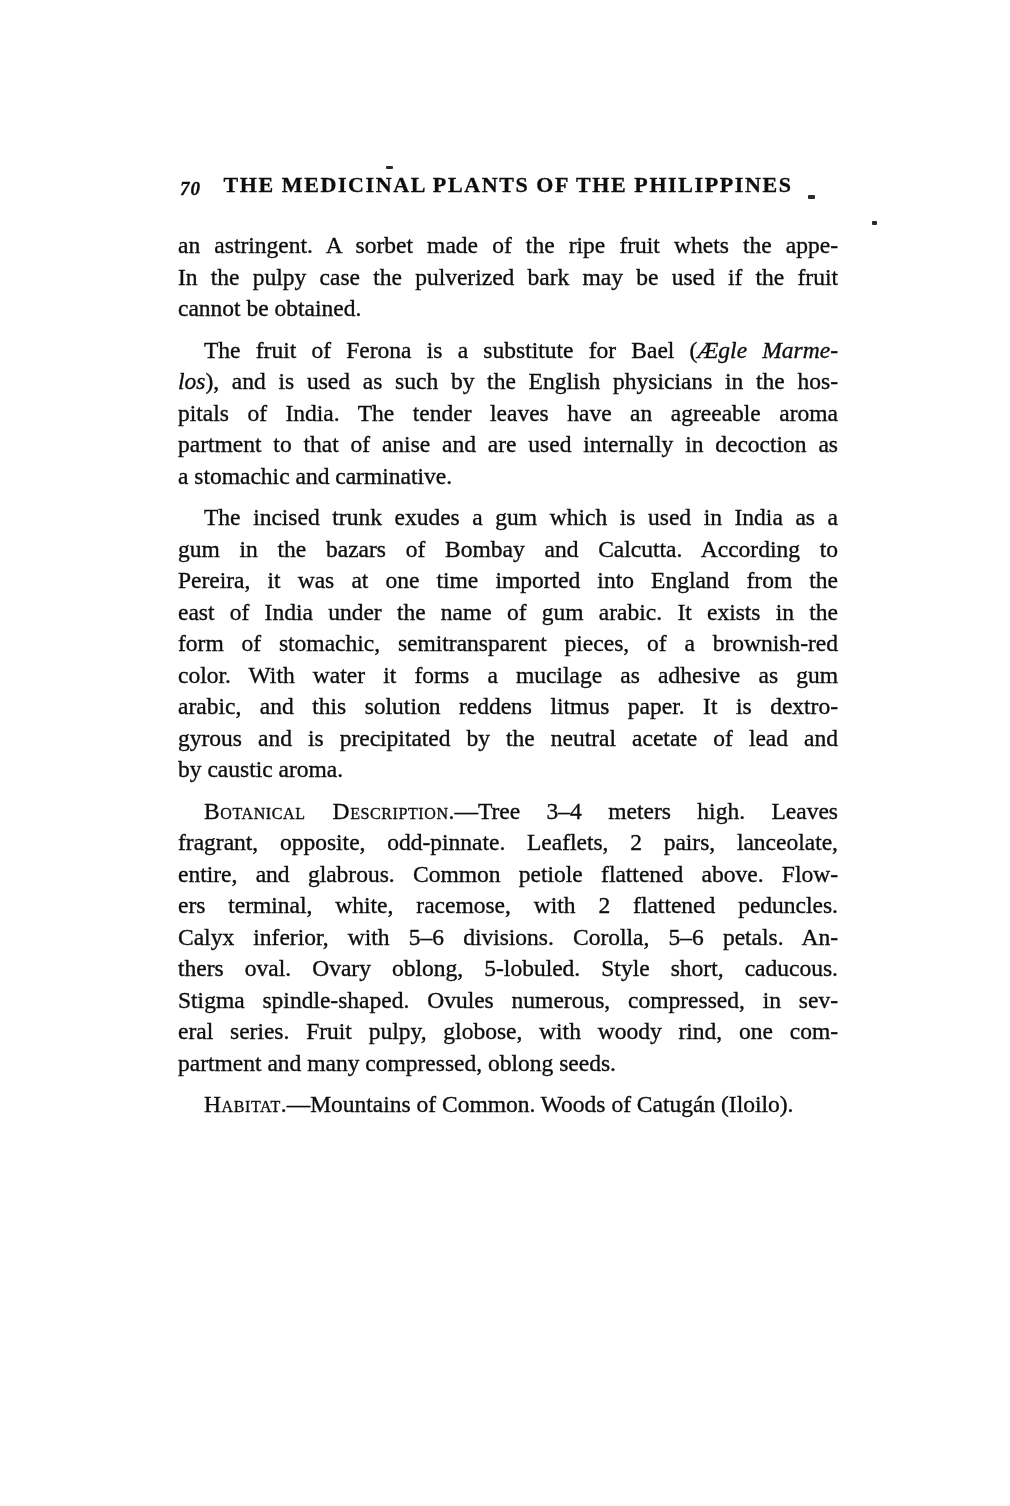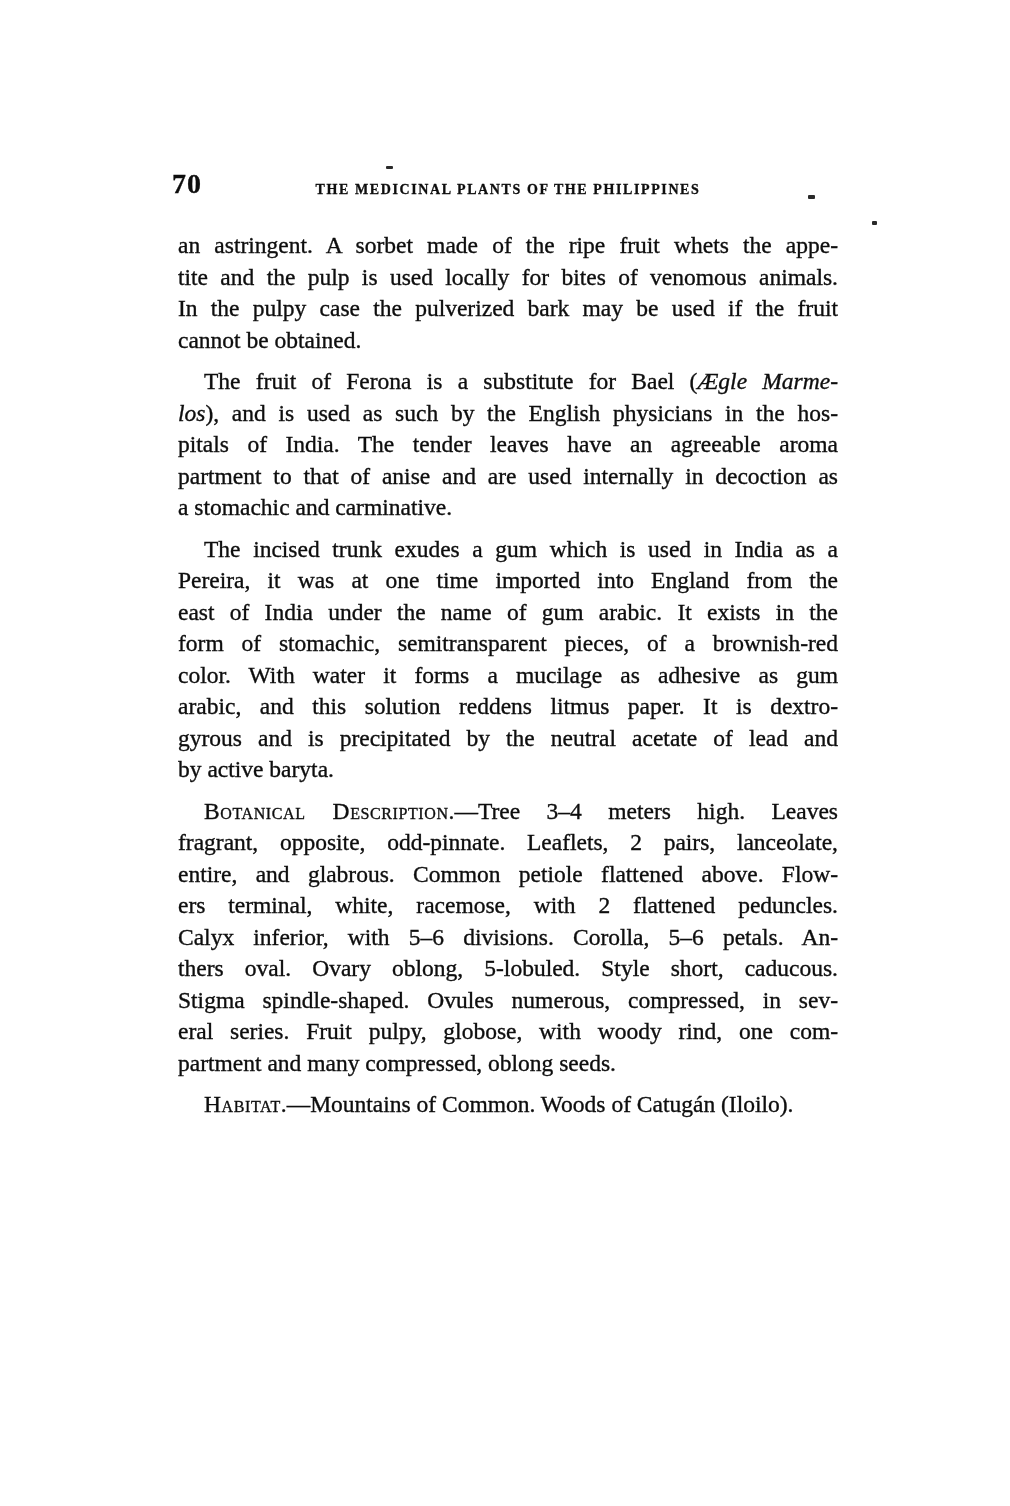--- a/index.html
+++ b/index.html
@@ -19,34 +19,35 @@
   
   .header {
     position: absolute;
     top: 166px;
     left: 168px;
     width: 680px;
     height: 34px;
   }
   .page-number {
     position: absolute;
-    left: 4px;
+    left: 12px;
     bottom: 0;
-    font-size: 28px;
+    font-size: 19px;
     font-weight: 700;
     letter-spacing: 1px;
+    font-style: italic;
     -webkit-text-stroke: 0.3px #0e0e0e;
   }
   .running-title {
     position: absolute;
     left: 0;
     right: 0;
     bottom: 2px;
     text-align: center;
-    font-size: 14px;
+    font-size: 22px;
     font-weight: 700;
     letter-spacing: 1.6px;
     white-space: nowrap;
     -webkit-text-stroke: 0.3px #0e0e0e;
   }
   
   .body-text {
     position: absolute;
     top: 220px;
     left: 168px;
@@ -84,40 +85,40 @@
 <div class="page">
 
   <div class="header">
     <span class="page-number">70</span>
     <span class="running-title">THE MEDICINAL PLANTS OF THE PHILIPPINES</span>
   </div>
 
   <div class="body-text" id="page-body">
       <div class="para">
         <div class="line j"><span>an astringent.  A sorbet made of the ripe fruit whets the appe-</span></div>
-        <div class="line j"><span>tite and the pulp is used locally for bites of venomous animals.</span></div>
         <div class="line j"><span>In the pulpy case the pulverized bark may be used if the fruit</span></div>
         <div class="line"><span>cannot be obtained.</span></div>
       </div>
       <div class="para">
         <div class="line j ind"><span>The fruit of Ferona is a substitute for Bael (</span><span class="it">Ægle Marme-</span></div>
         <div class="line j"><span class="it">los</span><span>), and is used as such by the English physicians in the hos-</span></div>
         <div class="line j"><span>pitals of India.  The tender leaves have an agreeable aroma</span></div>
         <div class="line j"><span>partment to that of anise and are used internally in decoction as</span></div>
         <div class="line"><span>a stomachic and carminative.</span></div>
       </div>
       <div class="para">
         <div class="line j ind"><span>The incised trunk exudes a gum which is used in India as a</span></div>
+        <div class="line j"><span>gum in the bazars of Bombay and Calcutta.  According to</span></div>
         <div class="line j"><span>Pereira, it was at one time imported into England from the</span></div>
         <div class="line j"><span>east of India under the name of gum arabic.  It exists in the</span></div>
         <div class="line j"><span>form of stomachic, semitransparent pieces, of a brownish-red</span></div>
         <div class="line j"><span>color.  With water it forms a mucilage as adhesive as gum</span></div>
         <div class="line j"><span>arabic, and this solution reddens litmus paper.  It is dextro-</span></div>
         <div class="line j"><span>gyrous and is precipitated by the neutral acetate of lead and</span></div>
-        <div class="line"><span>by active baryta.</span></div>
+        <div class="line"><span>by caustic aroma.</span></div>
       </div>
       <div class="para">
         <div class="line j ind"><span class="sc">Botanical Description</span><span>.—Tree 3–4 meters high.  Leaves</span></div>
         <div class="line j"><span>fragrant, opposite, odd-pinnate.  Leaflets, 2 pairs, lanceolate,</span></div>
         <div class="line j"><span>entire, and glabrous.  Common petiole flattened above.  Flow-</span></div>
         <div class="line j"><span>ers terminal, white, racemose, with 2 flattened peduncles.</span></div>
         <div class="line j"><span>Calyx inferior, with 5–6 divisions.  Corolla, 5–6 petals.  An-</span></div>
         <div class="line j"><span>thers oval.  Ovary oblong, 5-lobuled.  Style short, caducous.</span></div>
         <div class="line j"><span>Stigma spindle-shaped.  Ovules numerous, compressed, in sev-</span></div>
         <div class="line j"><span>eral series.  Fruit pulpy, globose, with woody rind, one com-</span></div>

